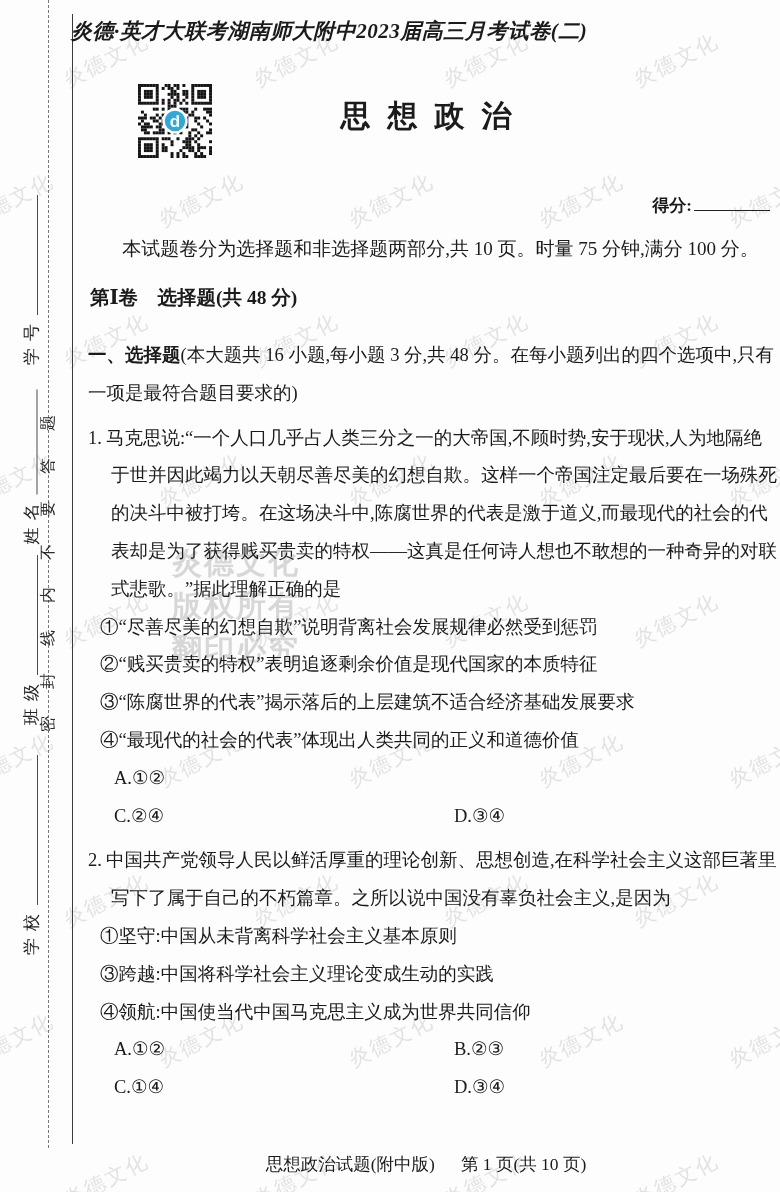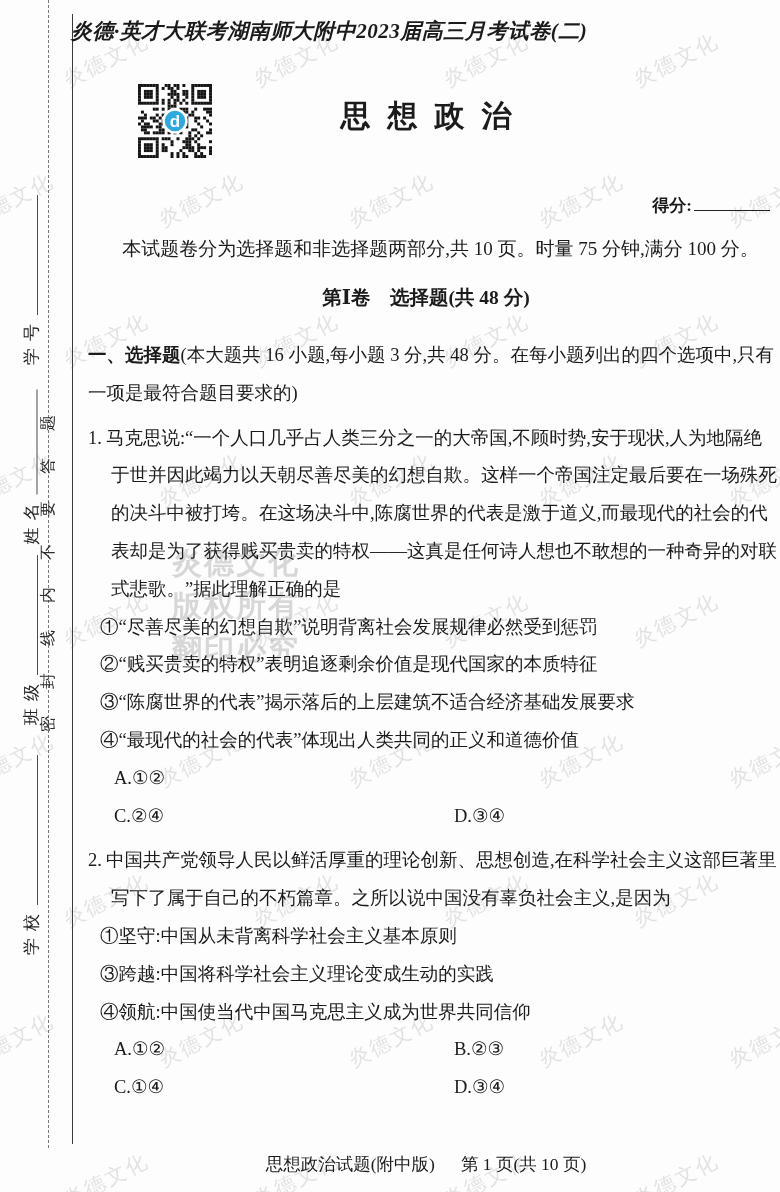--- a/index.html
+++ b/index.html
@@ -76,21 +76,21 @@
   .score-line {
     display: inline-block; width: 76px; height: 15px;
     border-bottom: 1.4px solid #222; margin-left: 2px;
   }
   #intro {
     position: absolute; top: 236px; left: 90px; width: 690px;
     font-size: 19px; text-indent: 1.7em;
   }
   #section-heading {
     position: absolute; top: 284px; left: 72px; width: 708px;
-    text-align: center; font-size: 19.5px; font-weight: bold;
+    text-align: left; font-size: 19.5px; font-weight: bold; padding-left: 18px;
   }
   #main {
     position: absolute; top: 337px; left: 88px; width: 692px;
     font-size: 18.5px; line-height: 37.8px;
   }
   .instr-bold { font-weight: bold; text-align: center; }
   .question { margin-top: 7px; }
   .qstem { padding-left: 23px; text-indent: -23px; }
   .qnum { padding-right: 4px; }
   .qitem { padding-left: 12px; }

